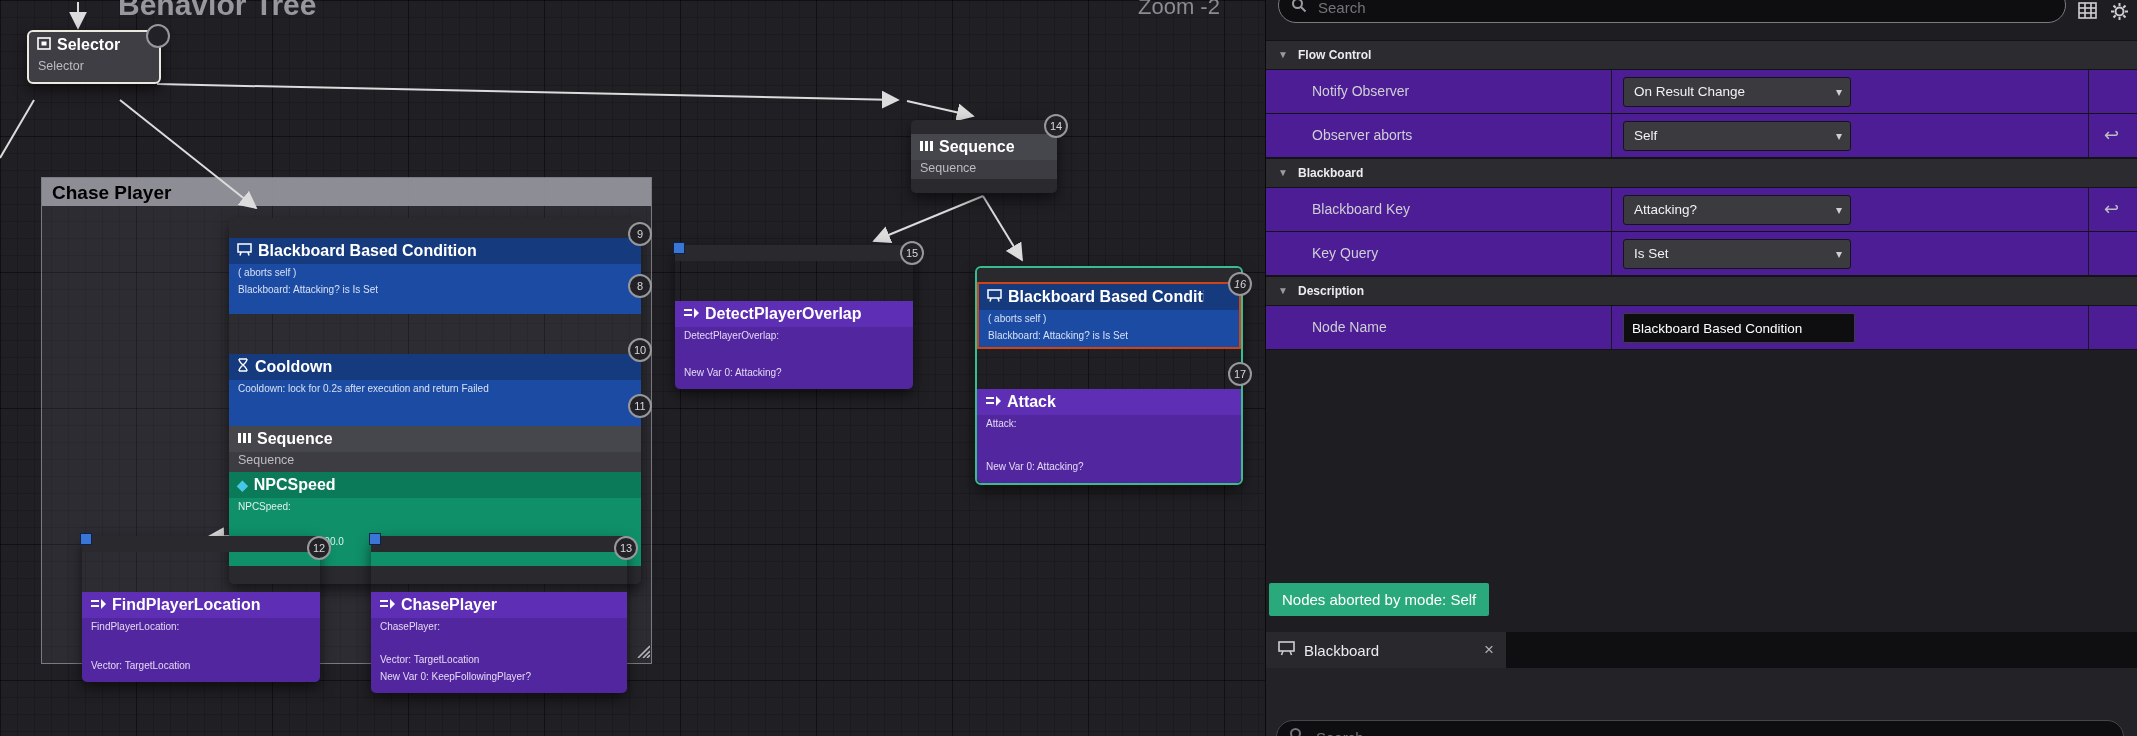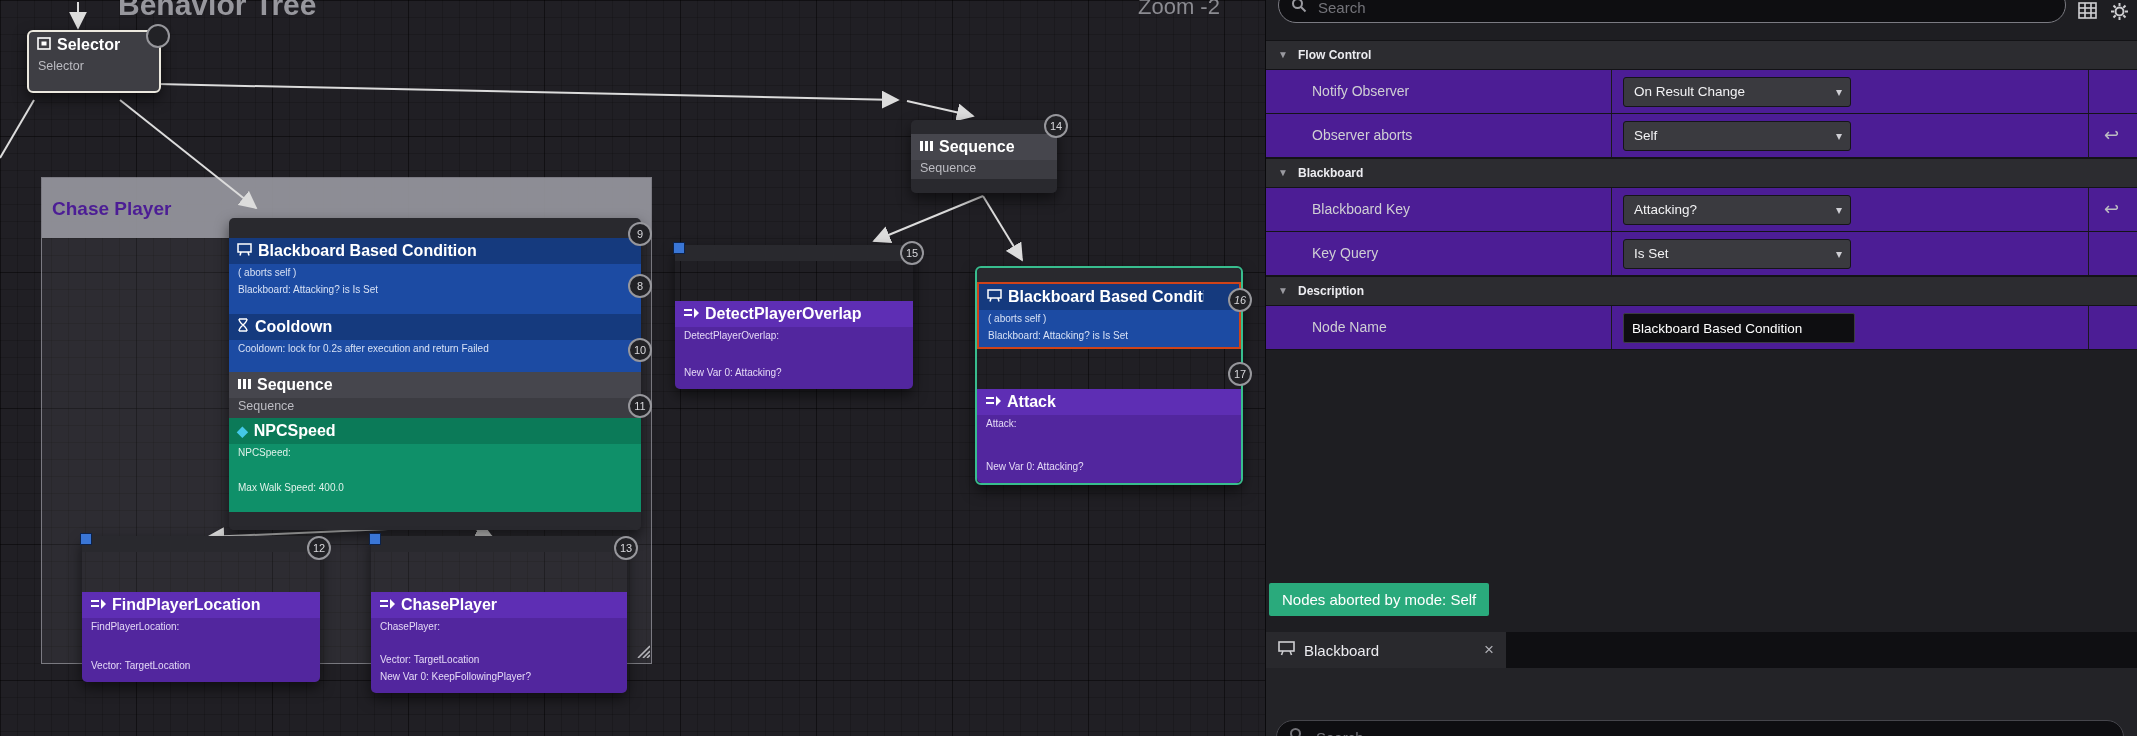--- a/index.html
+++ b/index.html
@@ -13,41 +13,41 @@
       linear-gradient(rgba(0,0,0,.38) 1px, transparent 1px),
       linear-gradient(90deg, rgba(0,0,0,.38) 1px, transparent 1px),
       linear-gradient(rgba(0,0,0,.16) 1px, transparent 1px),
       linear-gradient(90deg, rgba(0,0,0,.16) 1px, transparent 1px);
     background-size:136px 136px,136px 136px,17px 17px,17px 17px;}
   .gtitle{position:absolute;left:118px;top:-12px;font-size:30px;font-weight:600;color:#97979d;}
   .gzoom{position:absolute;left:1138px;top:-6px;font-size:22px;color:#8b8b91;}
 
   .comment{position:absolute;left:41px;top:177px;width:611px;height:487px;
     background:rgba(168,168,175,.10);border:1px solid rgba(190,190,198,.55);box-sizing:border-box;}
-  .chead{height:28px;background:rgba(150,150,157,.92);color:#4c1d95;font-weight:bold;
-    font-size:19px;line-height:30px;padding:16px 10px;}
+  .chead{height:28px;background:rgba(150,150,157,.92);color:#000000;font-weight:bold;
+    font-size:19px;line-height:30px;padding:0 10px;}
   .cgrip{position:absolute;right:1px;bottom:1px;}
 
   svg.wires{position:absolute;left:0;top:0;pointer-events:none;}
 
   .node{position:absolute;border-radius:5px;box-shadow:0 6px 14px rgba(0,0,0,.55);}
   .pinbar{background:#29292e;}
   .pinbar.top{border-radius:5px 5px 0 0;position:relative;}
   .pinbar.bot{border-radius:0 0 5px 5px;}
   .tstrip{display:flex;align-items:center;gap:6px;padding:3px 8px;font-weight:bold;
     font-size:16px;color:#fff;line-height:20px;}
   .nline{font-size:10px;padding:1px 9px;line-height:15px;}
   .nspacer{height:18px;}
   .nsub{font-size:12.5px;color:#bcbcc2;padding:1px 9px 4px;}
   .dec{background:#1c4ba3;}   .dec  .tstrip{background:#153a7e;} .dec .nline{color:#d7e1f5;}
   .comp{background:#3c3c42;}  .comp .tstrip{background:#46464d;}
   .svc{background:#0f9069;}   .svc  .tstrip{background:#0b7a58;} .svc .nline{color:#dff2ea;}
   .tsk{background:#52269e;border-radius:0 0 5px 5px;margin-top:40px;} .tsk .tstrip{background:#5e2eb4;}
   .tsk .nline{color:#e4d9f6;}
-  .selnode{background:#3e3e44;border:2px solid #ece9df;border-radius:6px;padding-bottom:14px;}
+  .selnode{background:#3e3e44;border:2px solid #ece9df;border-radius:6px;padding-bottom:5px;}
   .badge{position:absolute;right:-11px;width:20px;height:20px;border-radius:50%;
     background:#222226;border:2px solid #97979c;color:#d8d8dc;font-size:11px;
     line-height:20px;text-align:center;z-index:5;}
   .bp{position:absolute;left:-2px;top:-3px;width:10px;height:10px;background:#3a76d6;
     border:1px solid #0c224a;}
   .hl{position:absolute;border:2px solid #38bd8e;border-radius:6px;
     box-shadow:0 6px 14px rgba(0,0,0,.55);}
   .selborder{border:2px solid #cf4318;}
   .trunc{white-space:nowrap;overflow:hidden;}
 
@@ -154,21 +154,21 @@
               <rect x="1" y="1" width="13" height="8" fill="none" stroke="#fff" stroke-width="1.5"></rect>
               <line x1="4" y1="9" x2="3" y2="12.5" stroke="#fff" stroke-width="1.5"></line>
               <line x1="11" y1="9" x2="12" y2="12.5" stroke="#fff" stroke-width="1.5"></line>
             </svg>
         </span>
         <span>Blackboard Based Condition</span>
       </div>
       <div class="nline">( aborts self )</div>
       <div class="nline">Blackboard: Attacking? is Is Set</div>
     </div>
-    <div class="sect dec" style="height:58px;box-sizing:border-box;">
+    <div class="sect dec" style="height:72px;box-sizing:border-box;margin-top:40px;">
       <div class="tstrip">
         <span>
           <svg width="12" height="14" fill="none" stroke="#fff" stroke-width="1.4">
               <path d="M2,1 H10 M2,13 H10 M2,1 C2,6 10,8 10,13 M10,1 C10,6 2,8 2,13"></path>
             </svg>
         </span>
         <span>Cooldown</span>
       </div>
       <div class="nline">Cooldown: lock for 0.2s after execution and return Failed</div>
     </div>
@@ -311,21 +311,21 @@
               <line x1="1" y1="8" x2="9" y2="8" stroke="#fff" stroke-width="2"></line>
               <polygon points="11,1 16,6 11,11" fill="#fff"></polygon>
             </svg>
         </span>
         <span>Attack</span>
       </div>
       <div class="nline">Attack:</div>
       <div class="nspacer" style="height:26px;"></div>
       <div class="nline">New Var 0: Attacking?</div>
     </div>
-    <div class="badge" style="top:20px;font-style:italic;">16</div>
+    <div class="badge" style="top:4px;font-style:italic;">16</div>
     <div class="badge" style="top:94px;">17</div>
   </div>
 </div>
 
 <div class="panel">
   <div class="tsearch">
     <span>
       <svg width="16" height="16" fill="none" stroke="#9a9aa0" stroke-width="2">
           <circle cx="6.5" cy="6.5" r="4.5"></circle>
           <line x1="10" y1="10" x2="14.5" y2="14.5"></line>

